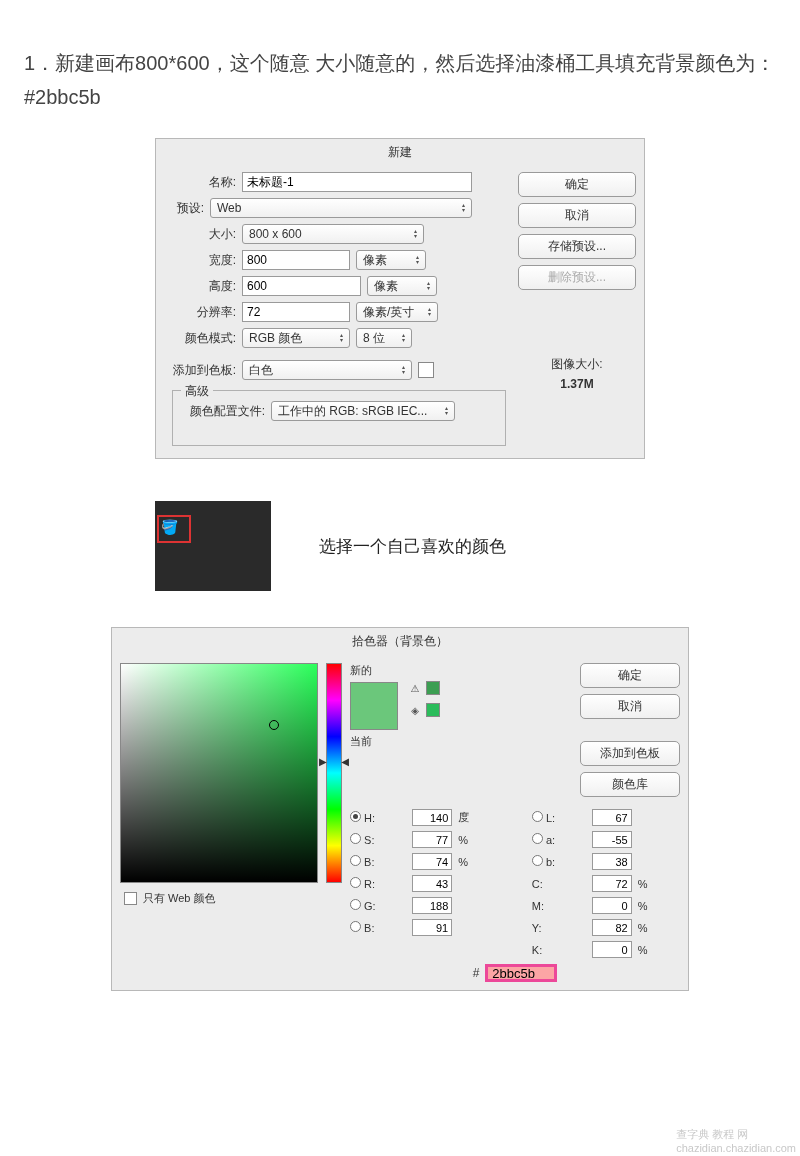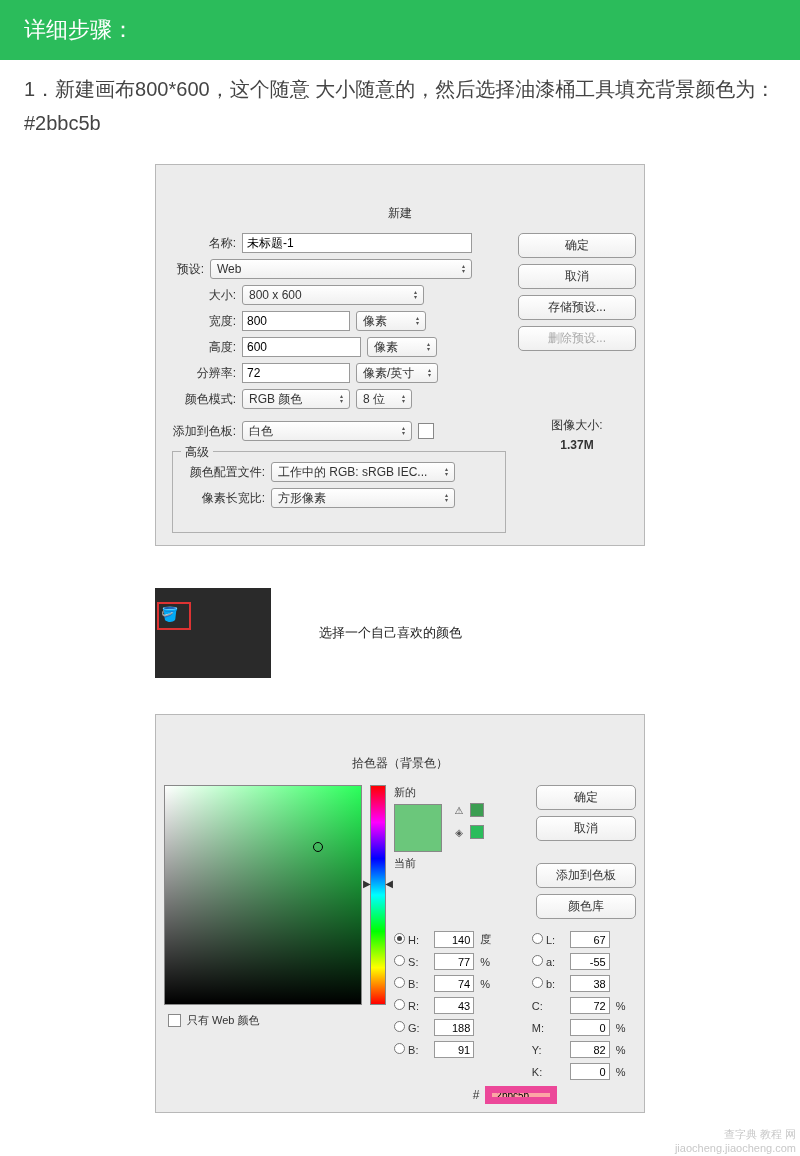--- a/index.html
+++ b/index.html
@@ -1,22 +1,22 @@
 <!DOCTYPE html>
 <html><head>
 <meta charset="utf-8">
 <style>
 * { margin: 0; padding: 0; box-sizing: border-box; }
 body { font-family: "Microsoft YaHei", "PingFang SC", Arial, sans-serif; background: #fff; width: 800px; }
 .header { background: #2bbc5b; color: #fff; padding: 15px 24px; font-size: 22px; font-weight: 500; }
-.intro { padding: 12px 24px 24px; font-size: 20px; color: #444; line-height: 1.7; }
+.intro { padding: 46px 24px 24px; font-size: 20px; color: #444; line-height: 1.7; }
 
 
 .dialog { width: 490px; margin: 0 auto 42px; background: #ececec; border: 1px solid #b8b8b8; font-size: 12px; color: #333; }
-.dialog-title { text-align: center; padding: 5px 0; font-size: 12px; margin-top: 35px; }
+.dialog-title { text-align: center; padding: 5px 0; font-size: 12px; }
 .dialog-body { display: flex; padding: 6px 8px 12px; }
 .col-form { flex: 1; }
 .col-btns { width: 126px; padding-left: 8px; display: flex; flex-direction: column; gap: 6px; }
 .btn { background: linear-gradient(#fff,#f0f0f0); border: 1px solid #9a9a9a; border-radius: 5px; padding: 3px 0; text-align: center; font-size: 12px; cursor: pointer; }
 .btn.disabled { color: #aaa; }
 .row { display: flex; align-items: center; margin-bottom: 6px; }
 .lbl { width: 78px; text-align: right; padding-right: 6px; }
 .txt-in { height: 20px; border: 1px solid #9a9a9a; background: #fff; padding: 0 4px; font-size: 12px; }
 .sel { height: 20px; border: 1px solid #9a9a9a; background: linear-gradient(#fff,#f0f0f0); border-radius: 3px; padding: 0 18px 0 6px; display: flex; align-items: center; position: relative; font-size: 12px; }
 .sel::after { content: "▾"; position: absolute; right: 6px; font-size: 7px; color: #555; }
@@ -24,24 +24,24 @@
 .swatch { width: 16px; height: 16px; border: 1px solid #888; background: #fff; margin-left: 6px; }
 .fieldset { border: 1px solid #b0b0b0; margin: 10px 4px 0 8px; padding: 10px 6px 18px; position: relative; }
 .fieldset .legend { position: absolute; top: -8px; left: 8px; background: #ececec; padding: 0 4px; font-size: 12px; }
 .sizeinfo { text-align: center; margin-top: 60px; font-size: 12px; }
 
 
 .tool-row { display: flex; align-items: center; gap: 48px; margin: 0 auto 36px; width: 490px; }
 .tool-thumb { width: 116px; height: 90px; background: #2a2a2a; position: relative; }
 .tool-thumb .red { position: absolute; left: 2px; top: 14px; width: 34px; height: 28px; border: 2px solid #d33; }
 .tool-thumb .bucket { position: absolute; left: 6px; top: 18px; color: #ddd; font-size: 14px; }
-.tool-caption { font-size: 13px; color: #222; font-weight: 500; }
-
-
-.cp-dialog { width: 490px; margin: 0 auto; background: #ececec; border: 1px solid #b8b8b8; font-size: 12px; color: #333; }
+.tool-caption { font-size: 17px; color: #222; font-weight: 500; }
+
+
+.cp-dialog { width: 578px; margin: 0 auto; background: #ececec; border: 1px solid #b8b8b8; font-size: 12px; color: #333; }
 .cp-body { display: flex; padding: 8px; gap: 8px; }
 .cp-field { width: 198px; height: 220px; position: relative; border: 1px solid #888; background:
   linear-gradient(to bottom, rgba(0,0,0,0), rgba(0,0,0,1)),
   linear-gradient(to right, #fff, #2bff5b);
 }
 .cp-cursor { position: absolute; width: 10px; height: 10px; border: 1px solid #000; border-radius: 50%; left: 148px; top: 56px; }
 .cp-hue { width: 16px; height: 220px; border: 1px solid #888; background: linear-gradient(to bottom, #f00, #f0f, #00f, #0ff, #0f0, #ff0, #f00); position: relative; }
 .cp-hue .tri { position: absolute; left: -8px; top: 92px; font-size: 10px; color: #333; }
 .cp-hue .tri2 { position: absolute; right: -8px; top: 92px; font-size: 10px; color: #333; }
 .cp-right { flex: 1; display: flex; flex-direction: column; }
@@ -50,33 +50,30 @@
 .cp-preview .sw { width: 48px; height: 48px; background: #6bc77b; border: 1px solid #888; }
 .cp-warn { display: flex; flex-direction: column; gap: 8px; padding-top: 18px; }
 .cp-warn .warn-tri { width: 14px; height: 14px; display: flex; align-items: center; justify-content: center; font-size: 10px; color: #555; }
 .cp-warn .tiny-sw { width: 14px; height: 14px; border: 1px solid #888; background: #3c9e52; }
 .cp-btns { display: flex; flex-direction: column; gap: 6px; margin-left: auto; width: 100px; }
 .cp-grid { display: grid; grid-template-columns: auto 42px auto 22px auto 42px auto; gap: 5px 4px; align-items: center; margin-top: 12px; font-size: 11px; }
 .cp-grid .rad { width: 11px; height: 11px; border: 1px solid #777; border-radius: 50%; background: #fff; display: inline-block; }
 .cp-grid .rad.on::after { content: ""; display: block; width: 5px; height: 5px; background: #444; border-radius: 50%; margin: 2px; }
 .num-in { width: 40px; height: 17px; border: 1px solid #999; background: #fff; text-align: right; padding: 0 3px; font-size: 11px; }
 .hex-row { display: flex; align-items: center; gap: 6px; margin-top: 6px; justify-content: center; }
-.hex-in { width: 72px; height: 18px; border: 7px solid #ec4899; background: #fca5a5; padding: 0 4px; font-size: 10px; }
+.hex-in { width: 72px; height: 18px; border: 3px solid #ec4899; background: #fca5a5; padding: 0 4px; font-size: 13px; }
 .webonly { display: flex; align-items: center; gap: 6px; margin-top: 8px; font-size: 11px; padding-left: 4px;}
 .webonly .cb { width: 13px; height: 13px; border: 1px solid #888; background: #fff; }
-.watermark { position: absolute; right: 4px; bottom: 2px; color: #c8c8c8; font-size: 11px; text-align: right; pointer-events: none; }
+.watermark { position: absolute; right: 4px; bottom: 2px; color: #c8c8c8; font-size: 11px; text-align: left; pointer-events: none; }
 .page { position: relative; width: 800px; height: 1156px; }
 </style>
 </head>
 <body>
 <div class="page">
 
-<div class="header">
-  <span>详细步骤：</span>
-</div>
 
 <div class="intro">1．新建画布800*600，这个随意  大小随意的，然后选择油漆桶工具填充背景颜色为：#2bbc5b</div>
 
 <div class="dialog">
   <div class="dialog-title">新建</div>
   <div class="dialog-body">
     <div class="col-form">
       <div class="row">
         <span class="lbl">名称:</span>
         <input class="txt-in" style="width: 230px;" value="未标题-1">
@@ -112,24 +109,20 @@
       <div class="row" style="margin-top:12px">
         <span class="lbl">添加到色板:</span>
         <div class="sel dual" style="width:170px">白色</div>
         <div class="swatch"></div>
       </div>
       <div class="fieldset">
         <span class="legend">高级</span>
         <div class="row">
           <span class="lbl" style="width:92px">颜色配置文件:</span>
           <div class="sel dual" style="width:184px">工作中的 RGB: sRGB IEC...</div>
-        </div>
-        <div class="row">
-          <span class="lbl" style="width:92px">像素长宽比:</span>
-          <div class="sel dual" style="width:184px">方形像素</div>
         </div>
       </div>
     </div>
     <div class="col-btns">
       <div class="btn">确定</div>
       <div class="btn">取消</div>
       <div class="btn">存储预设...</div>
       <div class="btn disabled">删除预设...</div>
       <div class="sizeinfo">
         <div>图像大小:</div>
@@ -250,16 +243,16 @@
       <div class="hex-row">
         <span>#</span>
         <input class="hex-in" value="2bbc5b" style="">
       </div>
     </div>
   </div>
 </div>
 
 <div class="watermark">
   <div>查字典 教程 网</div>
-  <div>jiaocheng.jiaocheng.com</div>
+  <div>chazidian.chazidian.com</div>
 </div>
 
 </div>
 
 </body></html>

